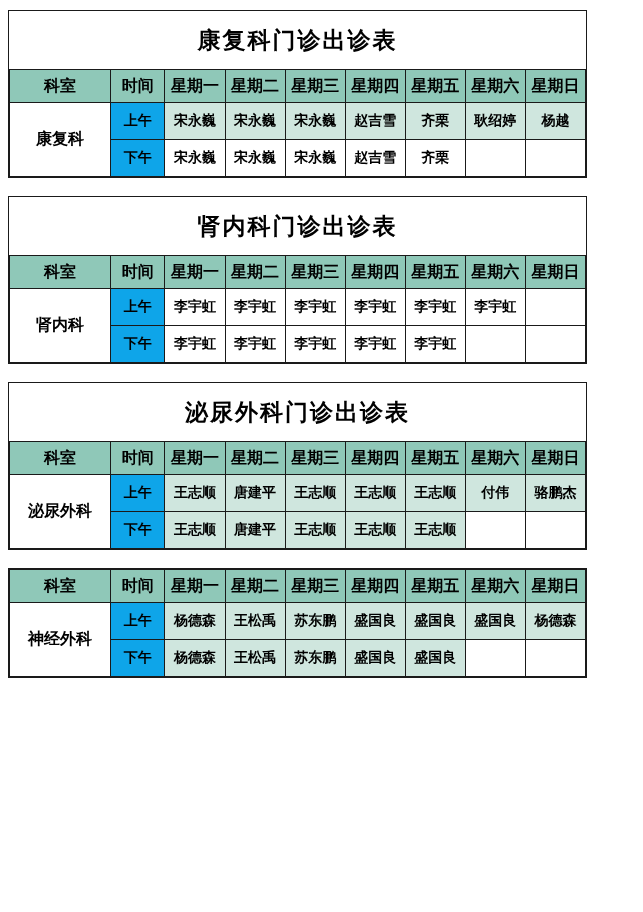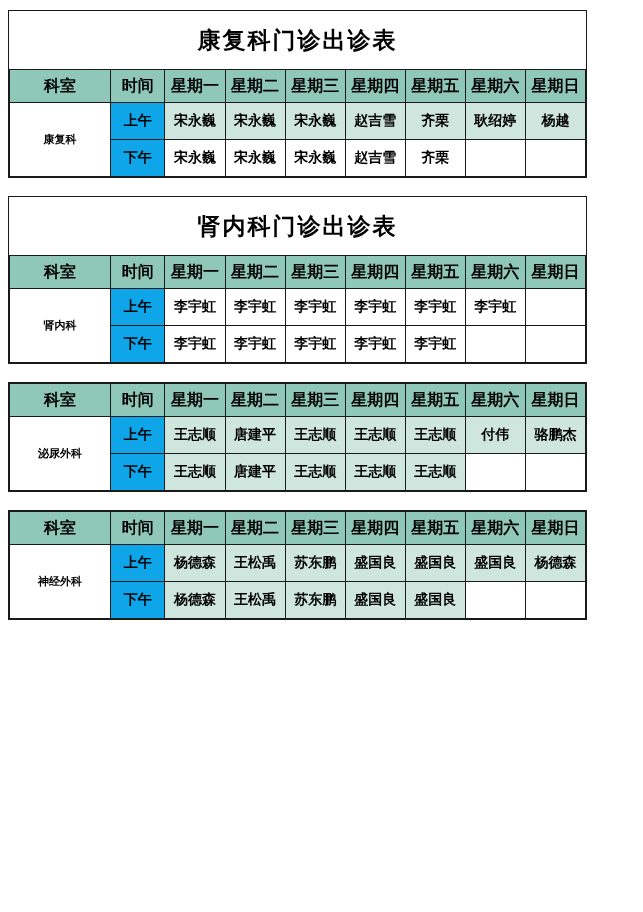--- a/index.html
+++ b/index.html
@@ -47,21 +47,21 @@
     overflow: hidden;
     white-space: nowrap;
   }
   table.sched thead th {
     background: #8fc8b8;
     height: 30px;
     font-size: 16px;
   }
   td.dept {
     background: #ffffff;
-    font-size: 11px;
+    font-size: 16px;
   }
   td.period {
     background: #0ea5e9;
     font-size: 14px;
   }
   td.cell {
     background: #ffffff;
     font-size: 14px;
   }
   td.cell.shaded {
@@ -177,20 +177,21 @@
               <td class="cell">李宇虹</td>
               <td class="cell">李宇虹</td>
               <td class="cell">李宇虹</td>
               <td class="cell empty"></td>
               <td class="cell empty"></td>
             </tr>
           </tbody>
         </table>
       </div>
       <div class="sched-block">
+        <div class="sched-title">泌尿外科门诊出诊表</div>
         <table class="sched">
           <colgroup>
             <col class="c-dept">
             <col class="c-period">
             <col class="c-day">
             <col class="c-day">
             <col class="c-day">
             <col class="c-day">
             <col class="c-day">
             <col class="c-day">

